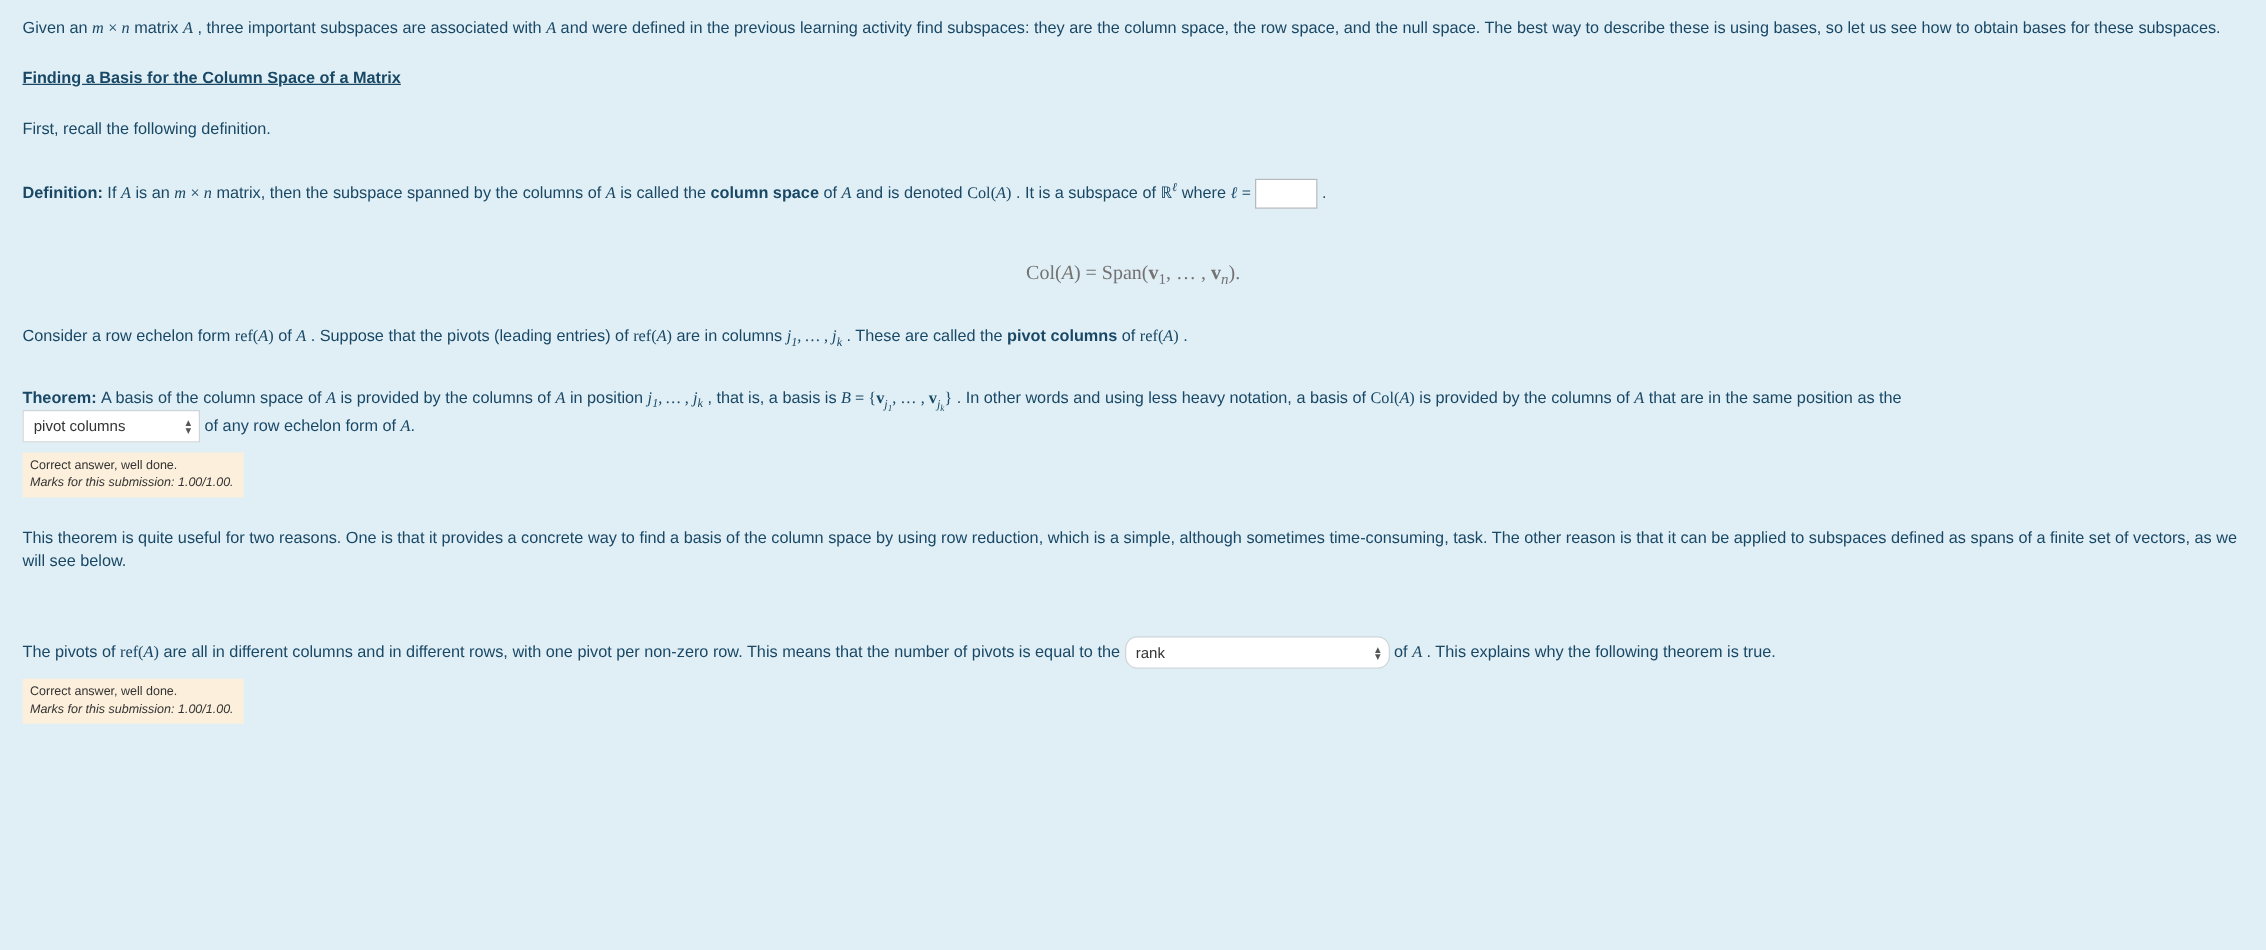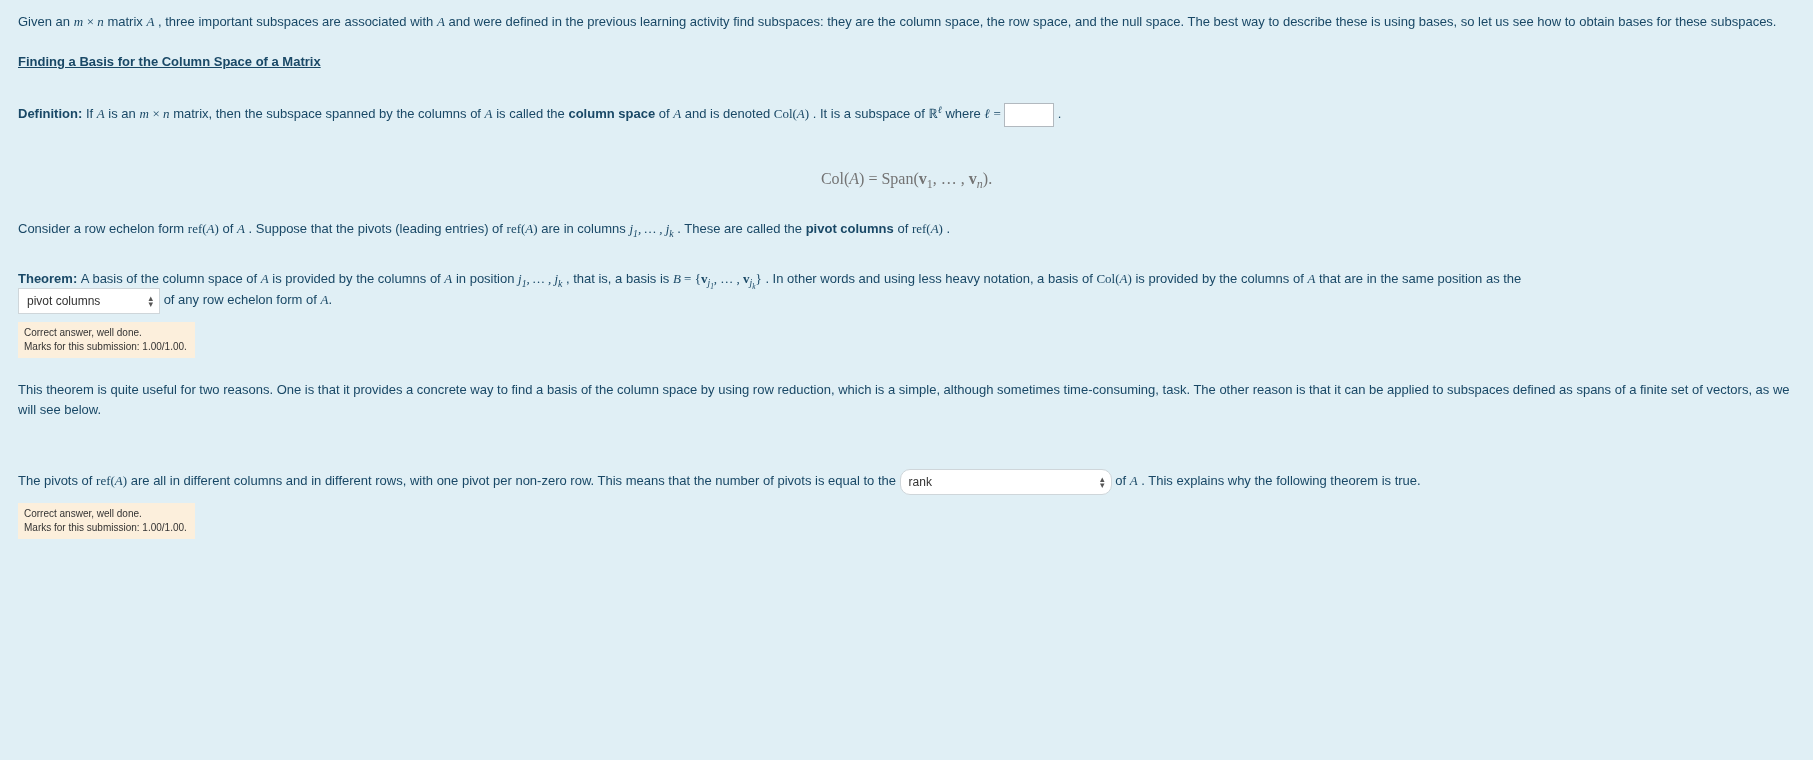--- a/index.html
+++ b/index.html
@@ -92,21 +92,21 @@
   .feedback {
     display: inline-block;
     background: #fcefdc;
     border: none;
     padding: 4px 8px 4px 6px;
     margin: 8px 0 0 0;
     color: #333;
     font-size: 10px;
     line-height: 1.4;
   }
-  .feedback .line2 { font-weight: normal; }
+  .feedback .line2 { font-weight: normal; font-style: italic; }
   .block { margin-bottom: 22px; }
   .gap { height: 10px; }
 </style>
 </head>
 <body>
 
 <div class="page">
 
 
   <p class="para">
@@ -116,20 +116,21 @@
     <span class="math">n</span>
     <span> matrix </span>
     <span class="math">A</span>
     <span>, three important subspaces are associated with </span>
     <span class="math">A</span>
     <span> and were defined in the previous learning activity find subspaces: they are the column space, the row space, and the null space. The best way to describe these is using bases, so let us see how to obtain bases for these subspaces.</span>
   </p>
 
   <div class="h2">Finding a  Basis for  the Column Space of a Matrix</div>
 
+  <p class="para">First, recall the following definition.</p>
 
   <div class="gap"></div>
 
   <p class="para">
     <span class="bold">Definition:  </span>
     <span>If </span>
     <span class="math">A</span>
     <span> is an </span>
     <span class="math">m</span>
     <span class="mathup"> × </span>

